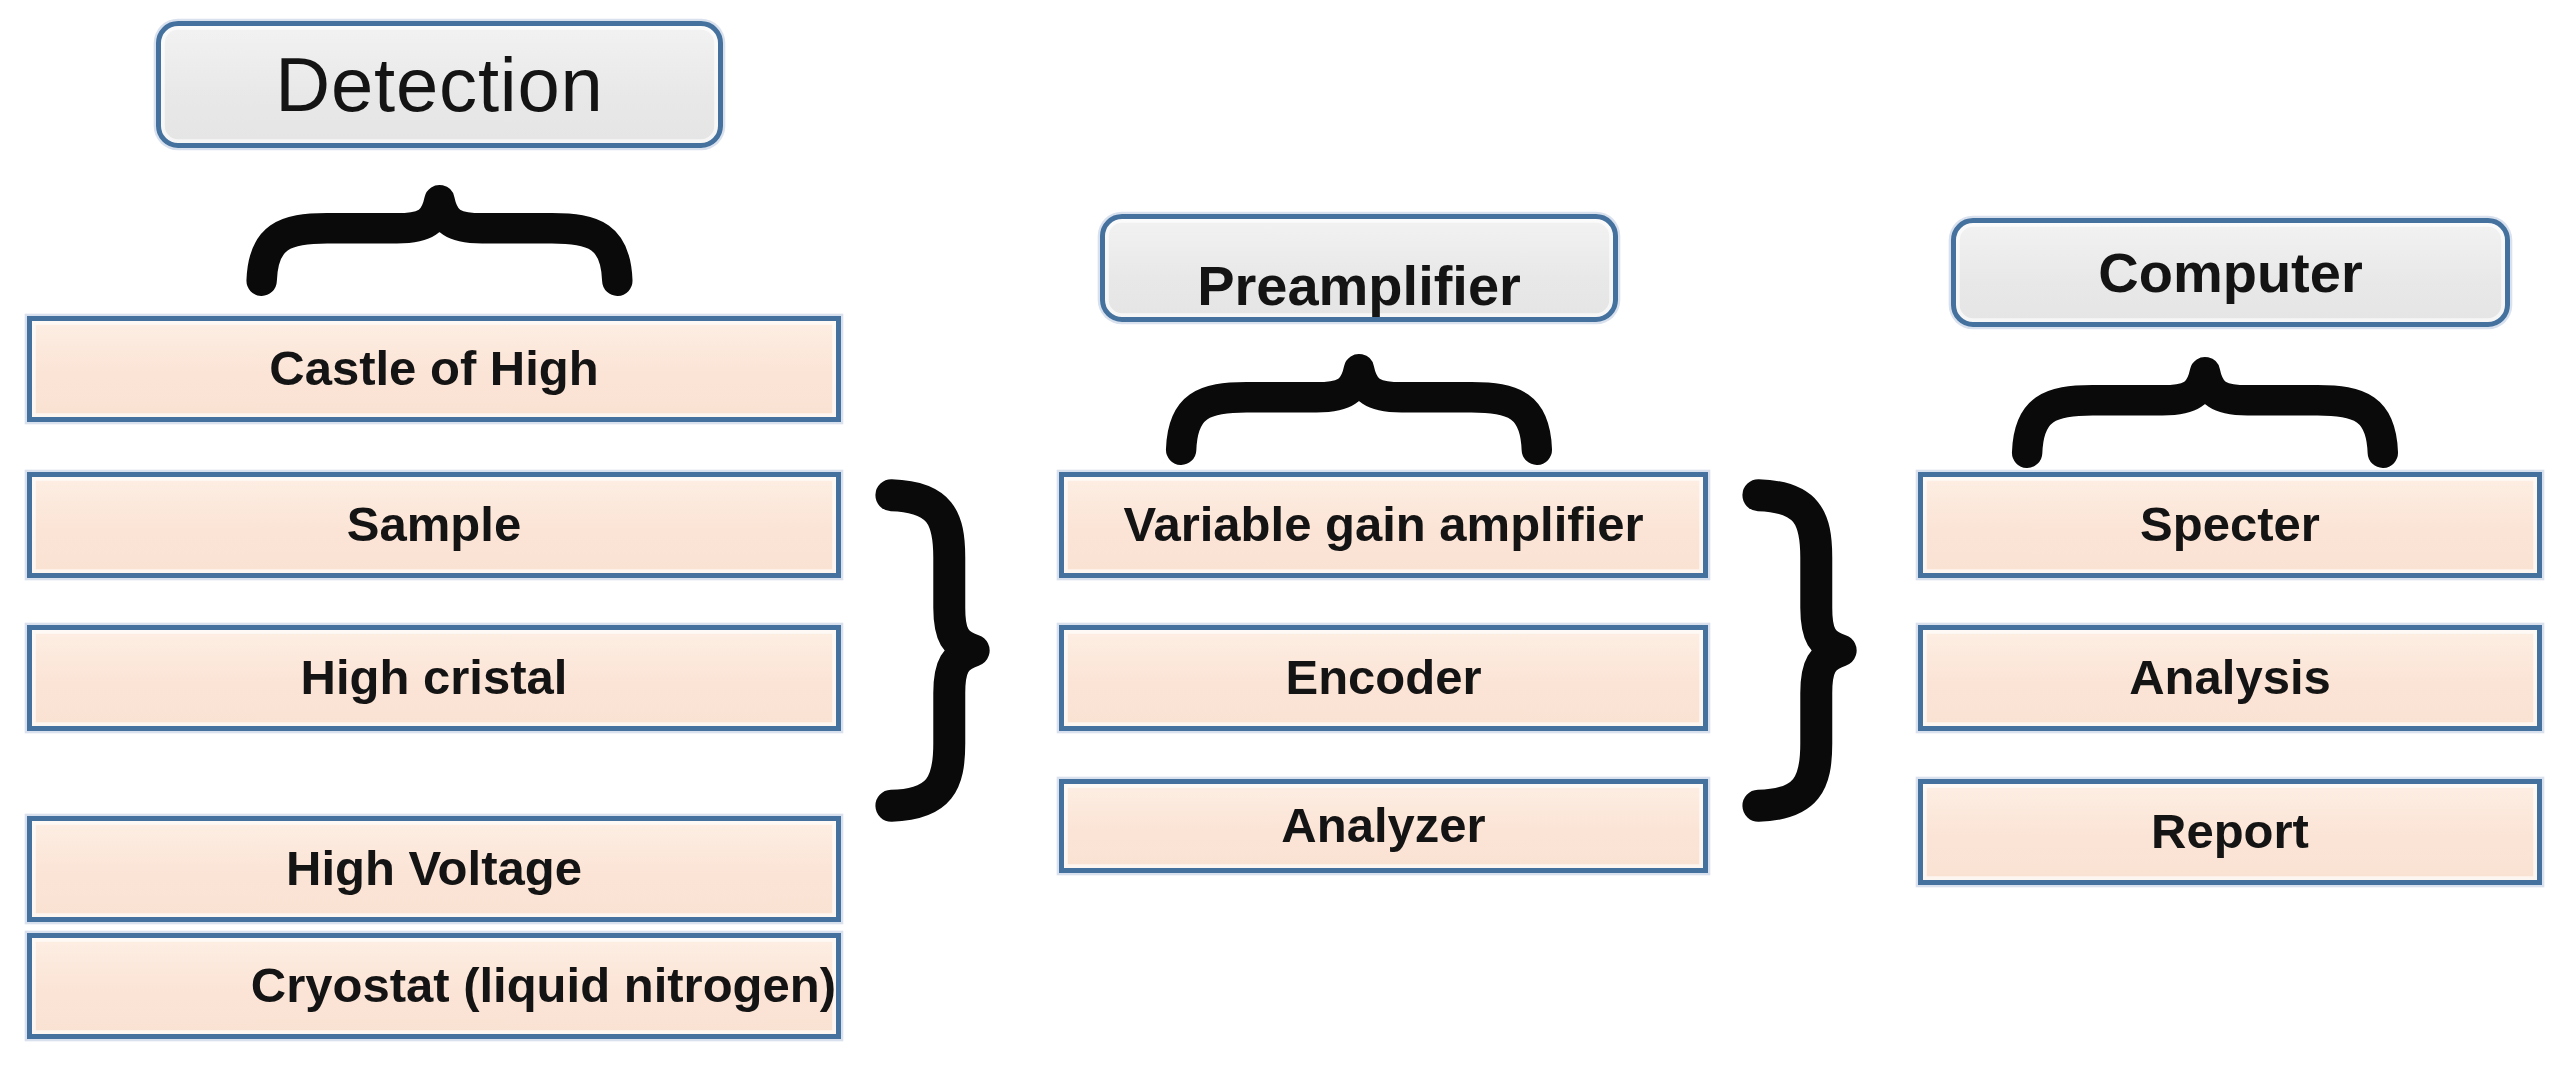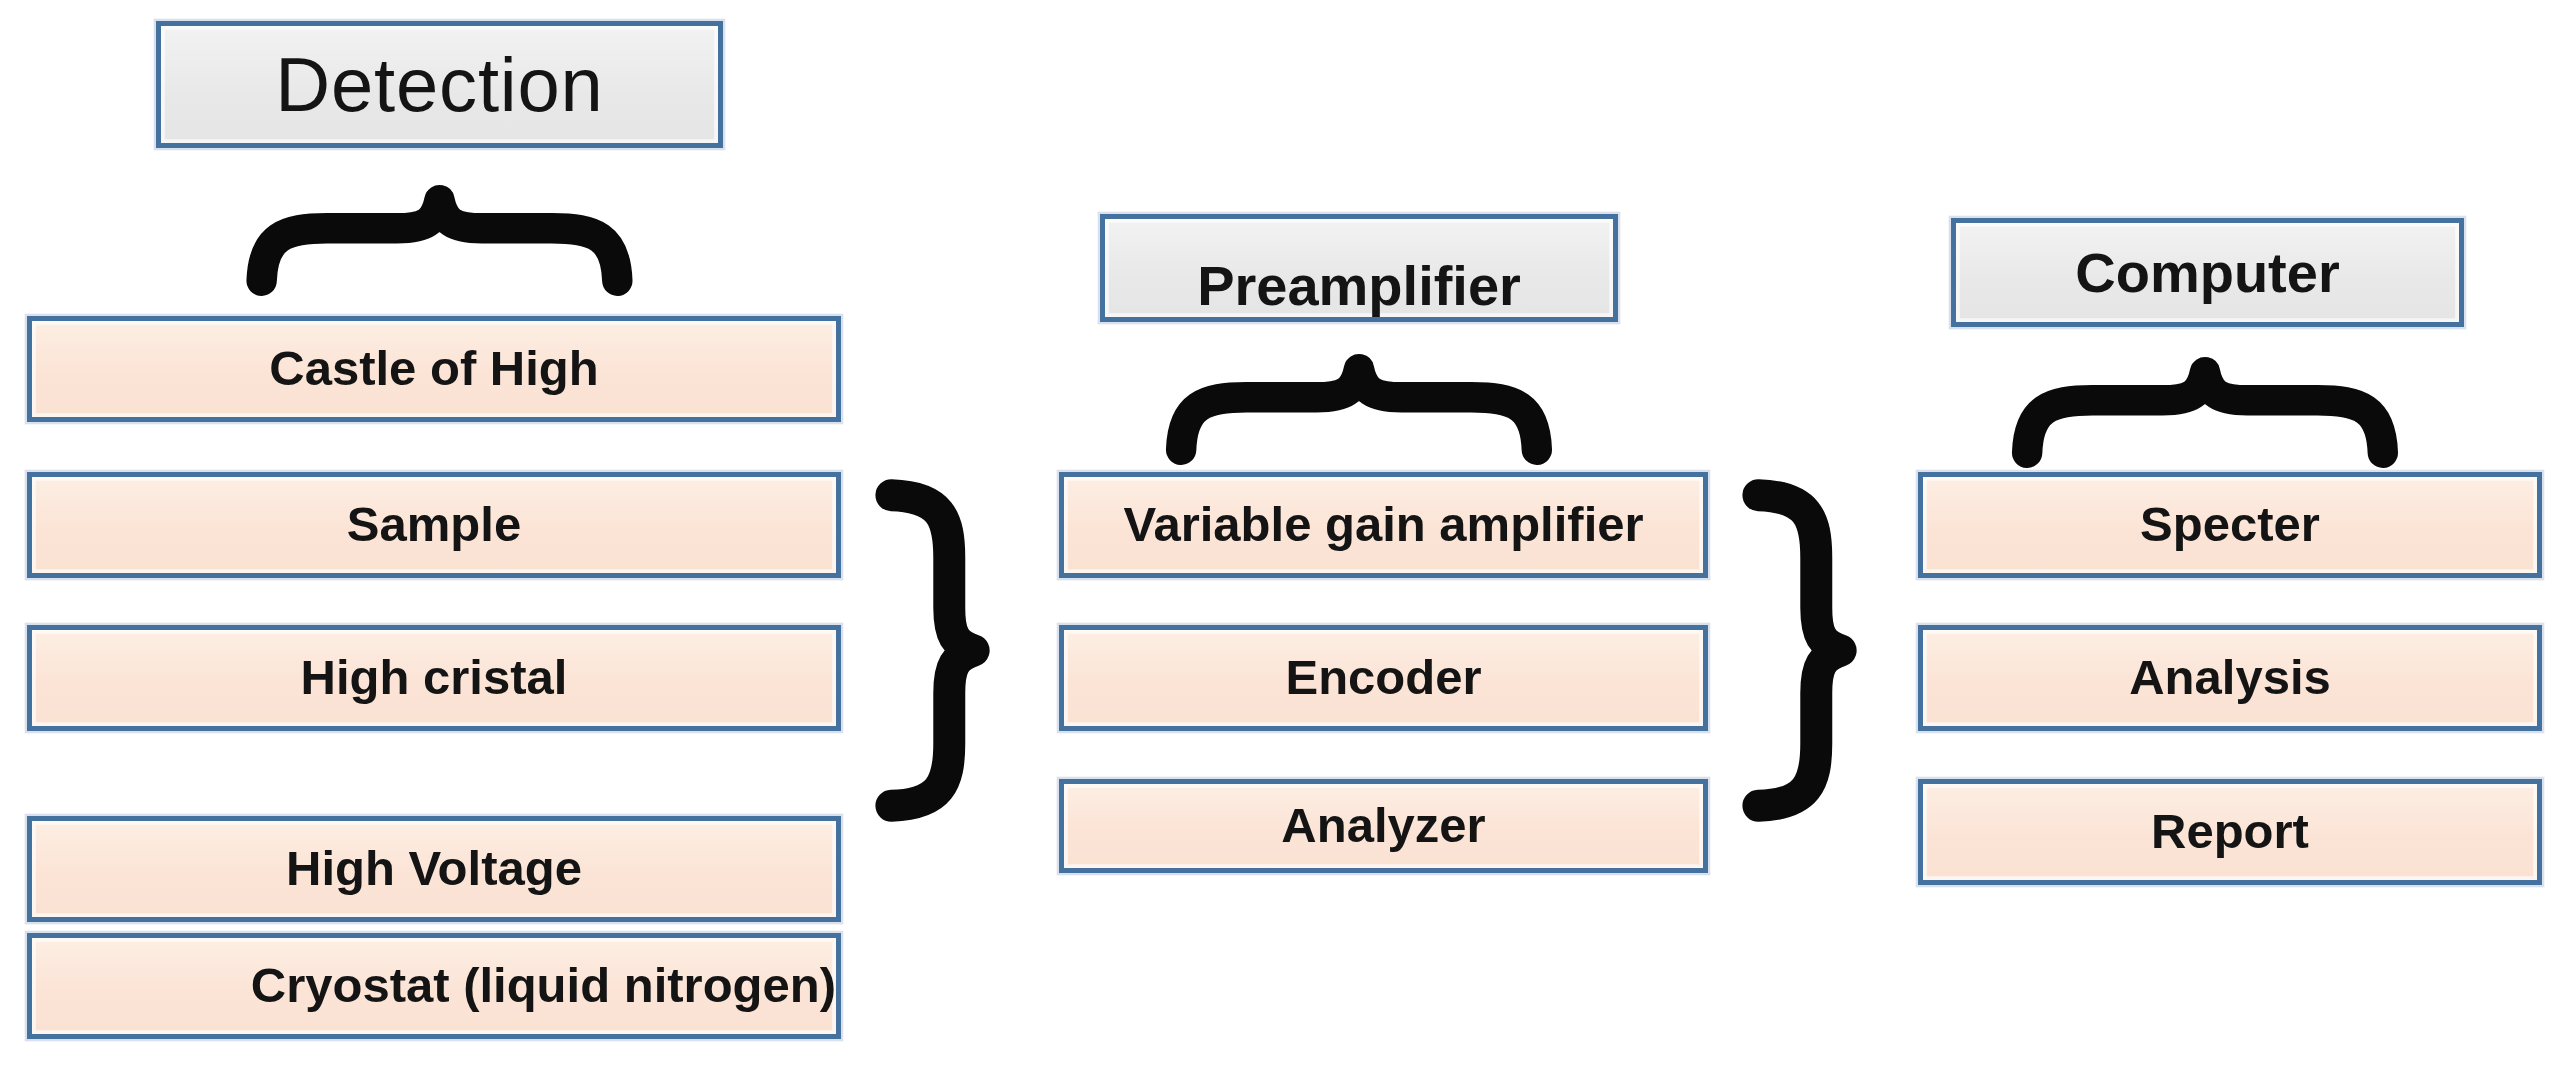--- a/index.html
+++ b/index.html
@@ -22,20 +22,21 @@
     background: linear-gradient(180deg, #fdeee3 0%, #fbe4d6 55%, #fae2d3 100%);
     box-shadow: inset 0 0 0 3.8px rgba(255,255,255,0.65), 0 0 0 2.3px rgba(145,170,205,0.35);
     color: #141414;
     font-weight: 700;
     font-size: 49px;
     line-height: 1.1;
     white-space: nowrap;
   }
   .hdr {
     background: linear-gradient(180deg, #f2f2f2 0%, #e8e8e8 60%, #e5e5e5 100%);
+    border-radius: 22px;
   }
   .hdr-detection { font-weight: 400; font-size: 76px; letter-spacing: 0.8px; }
   .hdr-mid { font-size: 56px; }
   .brace { position: absolute; }
   .brace svg { display: block; overflow: visible; }
   .brace-path {
     stroke: #0a0a0a;
     fill: none;
     stroke-linecap: round;
     stroke-linejoin: round;
@@ -105,21 +106,21 @@
   <div class="box" style="left:1059px; top:779px; width:649px; height:94px;">
     <span>Analyzer</span>
   </div>
 
   <div class="brace" style="left:1740px; top:483px; width:116px; height:335px;">
     <svg width="116" height="335" viewBox="0 0 152 440">
       <path class="brace-path v" d="M 24,16 C 88,18 100,46 100,98 L 100,164 C 100,200 108,212 132,220 C 108,228 100,240 100,276 L 100,342 C 100,394 88,422 24,424"></path>
     </svg>
   </div>
 
-  <div class="box hdr hdr-mid" style="left:1951px; top:218px; width:513px; height:109px;">
+  <div class="box hdr hdr-mid" style="left:1951px; top:218px; width:559px; height:109px;">
     <span>Computer</span>
   </div>
 
   <div class="brace" style="left:2016px; top:357px; width:381px; height:114px;">
     <svg width="381" height="114" viewBox="0 0 500 150">
       <path class="brace-path h" d="M 14,126 C 16,68 44,57 100,57 L 192,57 C 230,57 242,48 248,20 C 254,48 266,57 304,57 L 396,57 C 452,57 480,68 482,126"></path>
     </svg>
   </div>
 
   <div class="box" style="left:1918px; top:472px; width:624px; height:106px;">

